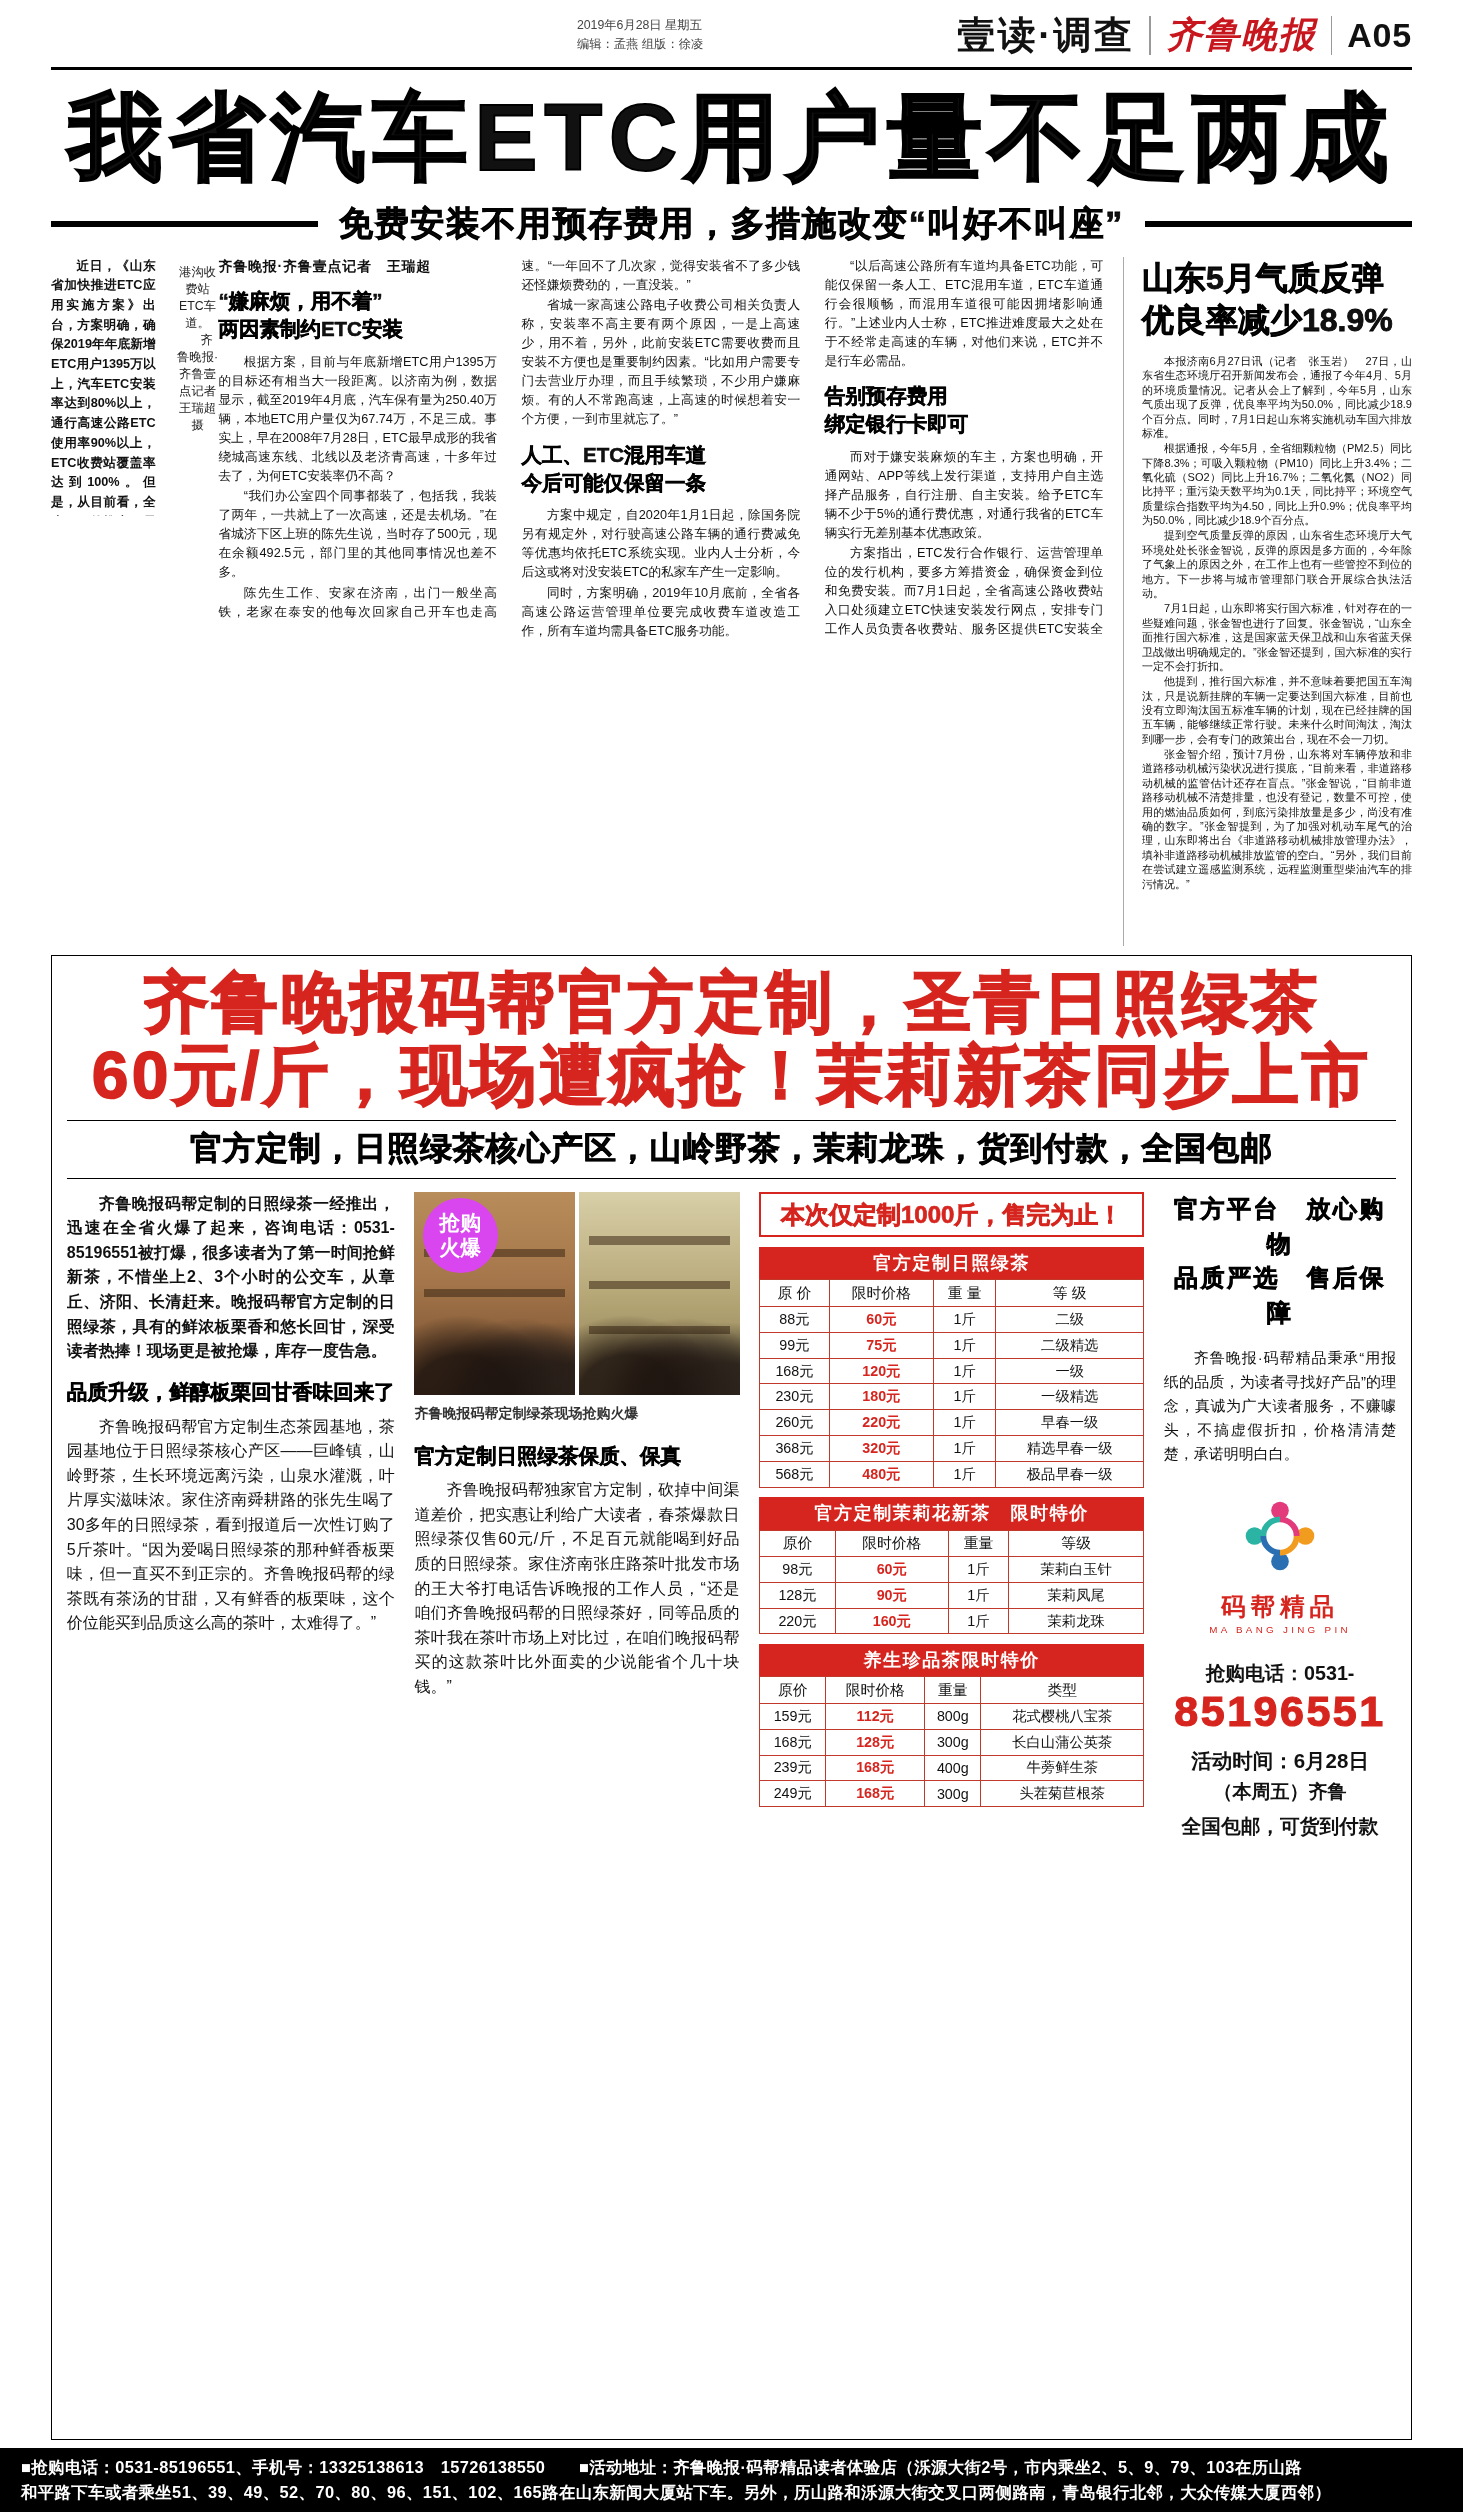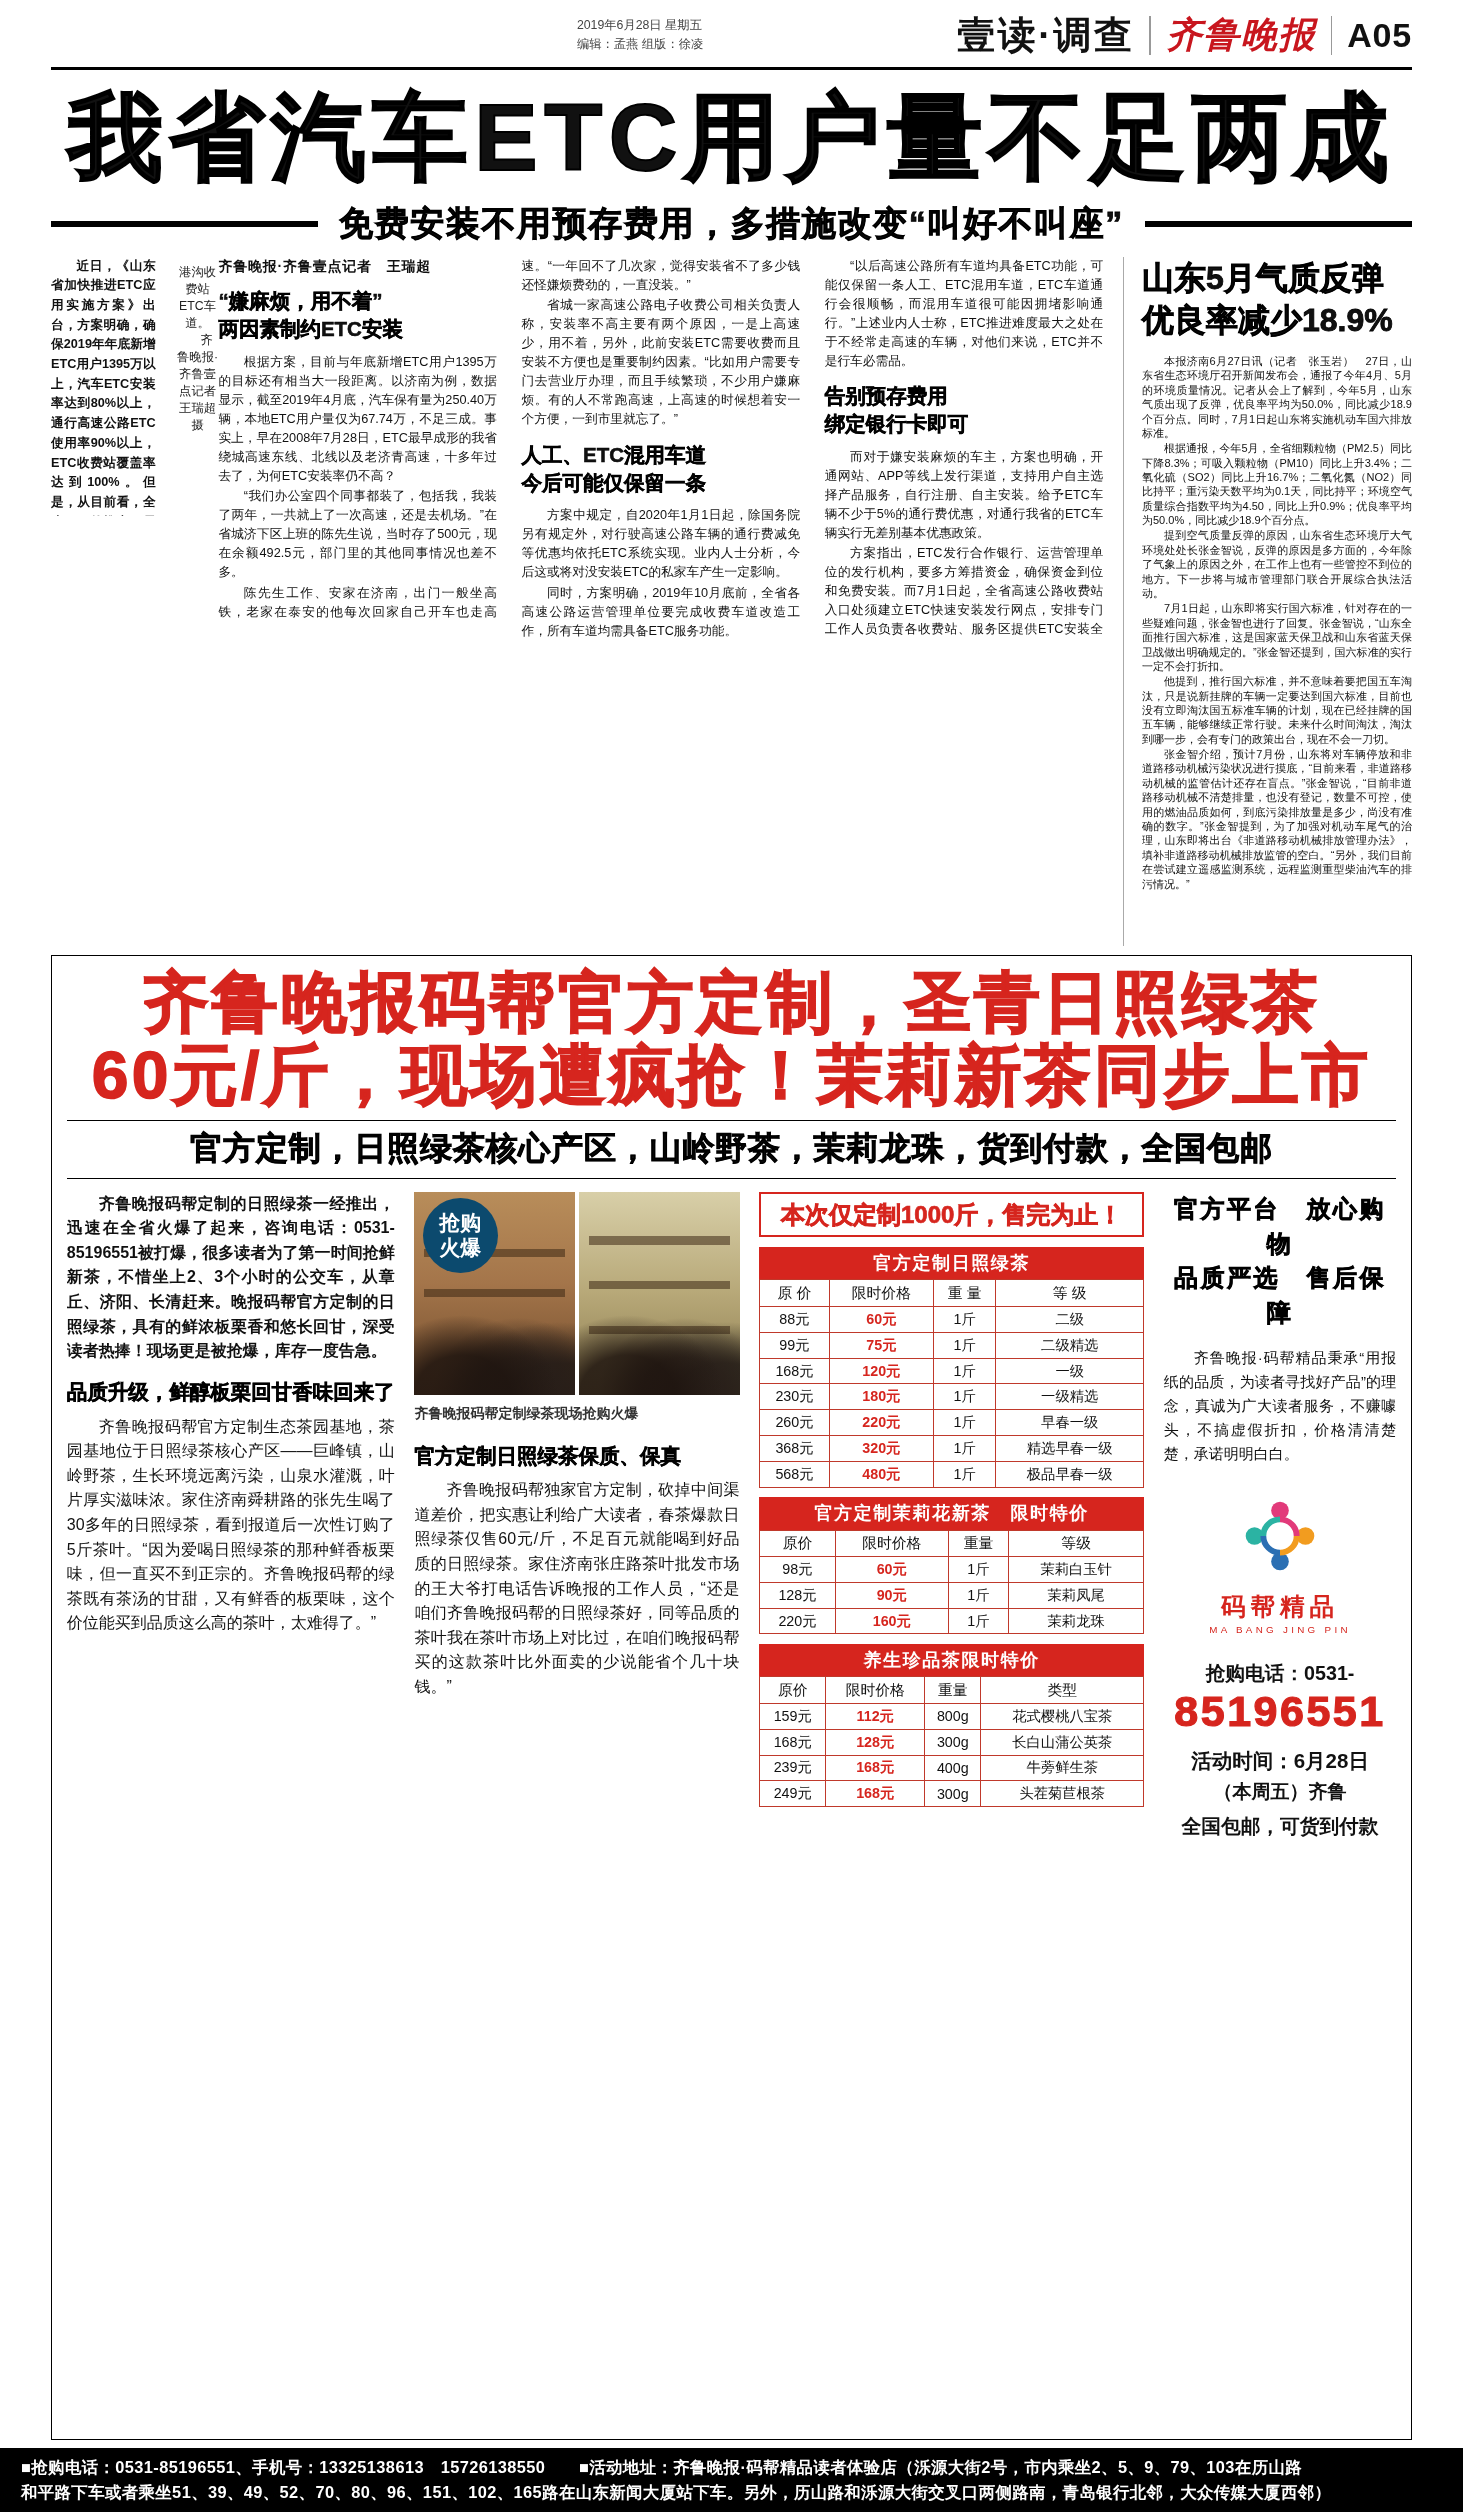--- a/index.html
+++ b/index.html
@@ -51,21 +51,21 @@
   .ad-colA .intro { font-weight:bold; text-indent:2em; }
   .ad-subhead { font-size:20.5px; font-weight:900; margin:16.4px 0 9.8px; -webkit-text-stroke:0.5px #000; }
   .ad-colA .bodytxt, .ad-colB .bodytxt { text-indent:2em; }
   .ad-colB { width:325px; font-size:16px; line-height:24.6px; text-align:justify; }
   .ad-photos { display:flex; gap:4.9px; height:203px; position:relative; }
   .ad-photo { flex:1; position:relative; overflow:hidden; }
   .ad-photo-1 { background:linear-gradient(180deg,#b88d5a 0%,#a4754a 45%,#6e4a2b 100%); }
   .ad-photo-2 { background:linear-gradient(180deg,#d8cfa8 0%,#b7a878 50%,#8a7a4e 100%); }
   .ad-photo .shelf { position:absolute; left:6%; right:6%; height:8.2px; background:rgba(60,40,20,.55); }
   .ad-photo .crowd { position:absolute; bottom:0; left:0; right:0; height:46%; background:radial-gradient(ellipse at 30% 100%, rgba(30,20,15,.85) 0 30%, transparent 60%), radial-gradient(ellipse at 65% 100%, rgba(40,30,25,.8) 0 28%, transparent 58%), radial-gradient(ellipse at 90% 100%, rgba(25,20,18,.8) 0 24%, transparent 55%); }
-  .ad-badge { position:absolute; top:6.6px; left:8.2px; width:75px; height:75px; border-radius:50%; background:#0c4a6e; color:#fff; font-weight:900; font-size:21px; line-height:24.6px; display:flex; align-items:center; justify-content:center; text-align:center; width:75px; padding:6.6px; z-index:2; }
+  .ad-badge { position:absolute; top:6.6px; left:8.2px; width:75px; height:75px; border-radius:50%; background:#d946ef; color:#fff; font-weight:900; font-size:21px; line-height:24.6px; display:flex; align-items:center; justify-content:center; text-align:center; width:75px; padding:6.6px; z-index:2; }
   .ad-photo-caption { text-align:left; font-size:14px; font-weight:bold; color:#333; padding:6.6px 0 1.6px; }
   .ad-colC { width:385px; }
   .ad-notice { border:2.5px solid #d6251e; color:#d6251e; font-size:24px; font-weight:900; text-align:center; padding:4.9px 0; -webkit-text-stroke:0.7px #d6251e; white-space:nowrap; }
   .tea-table { margin-top:9.8px; }
   .tea-table-title { background:#d6251e; color:#fff; font-weight:900; font-size:18px; text-align:center; padding:4.1px 0; letter-spacing:1.6px; }
   .tea-table table { width:100%; border-collapse:collapse; }
   .tea-table th { border:0.8px solid #c0392b; font-size:14.8px; font-weight:400; padding:3.3px 1.6px; text-align:center;margin-top:41px; }
   .tea-table td { border:0.8px solid #c0392b; font-size:14.3px; padding:2.9px 1.6px; text-align:center; }
   .tea-table td.hot { color:#d6251e; font-weight:900; }
   .ad-colD { flex:1; text-align:center; }

